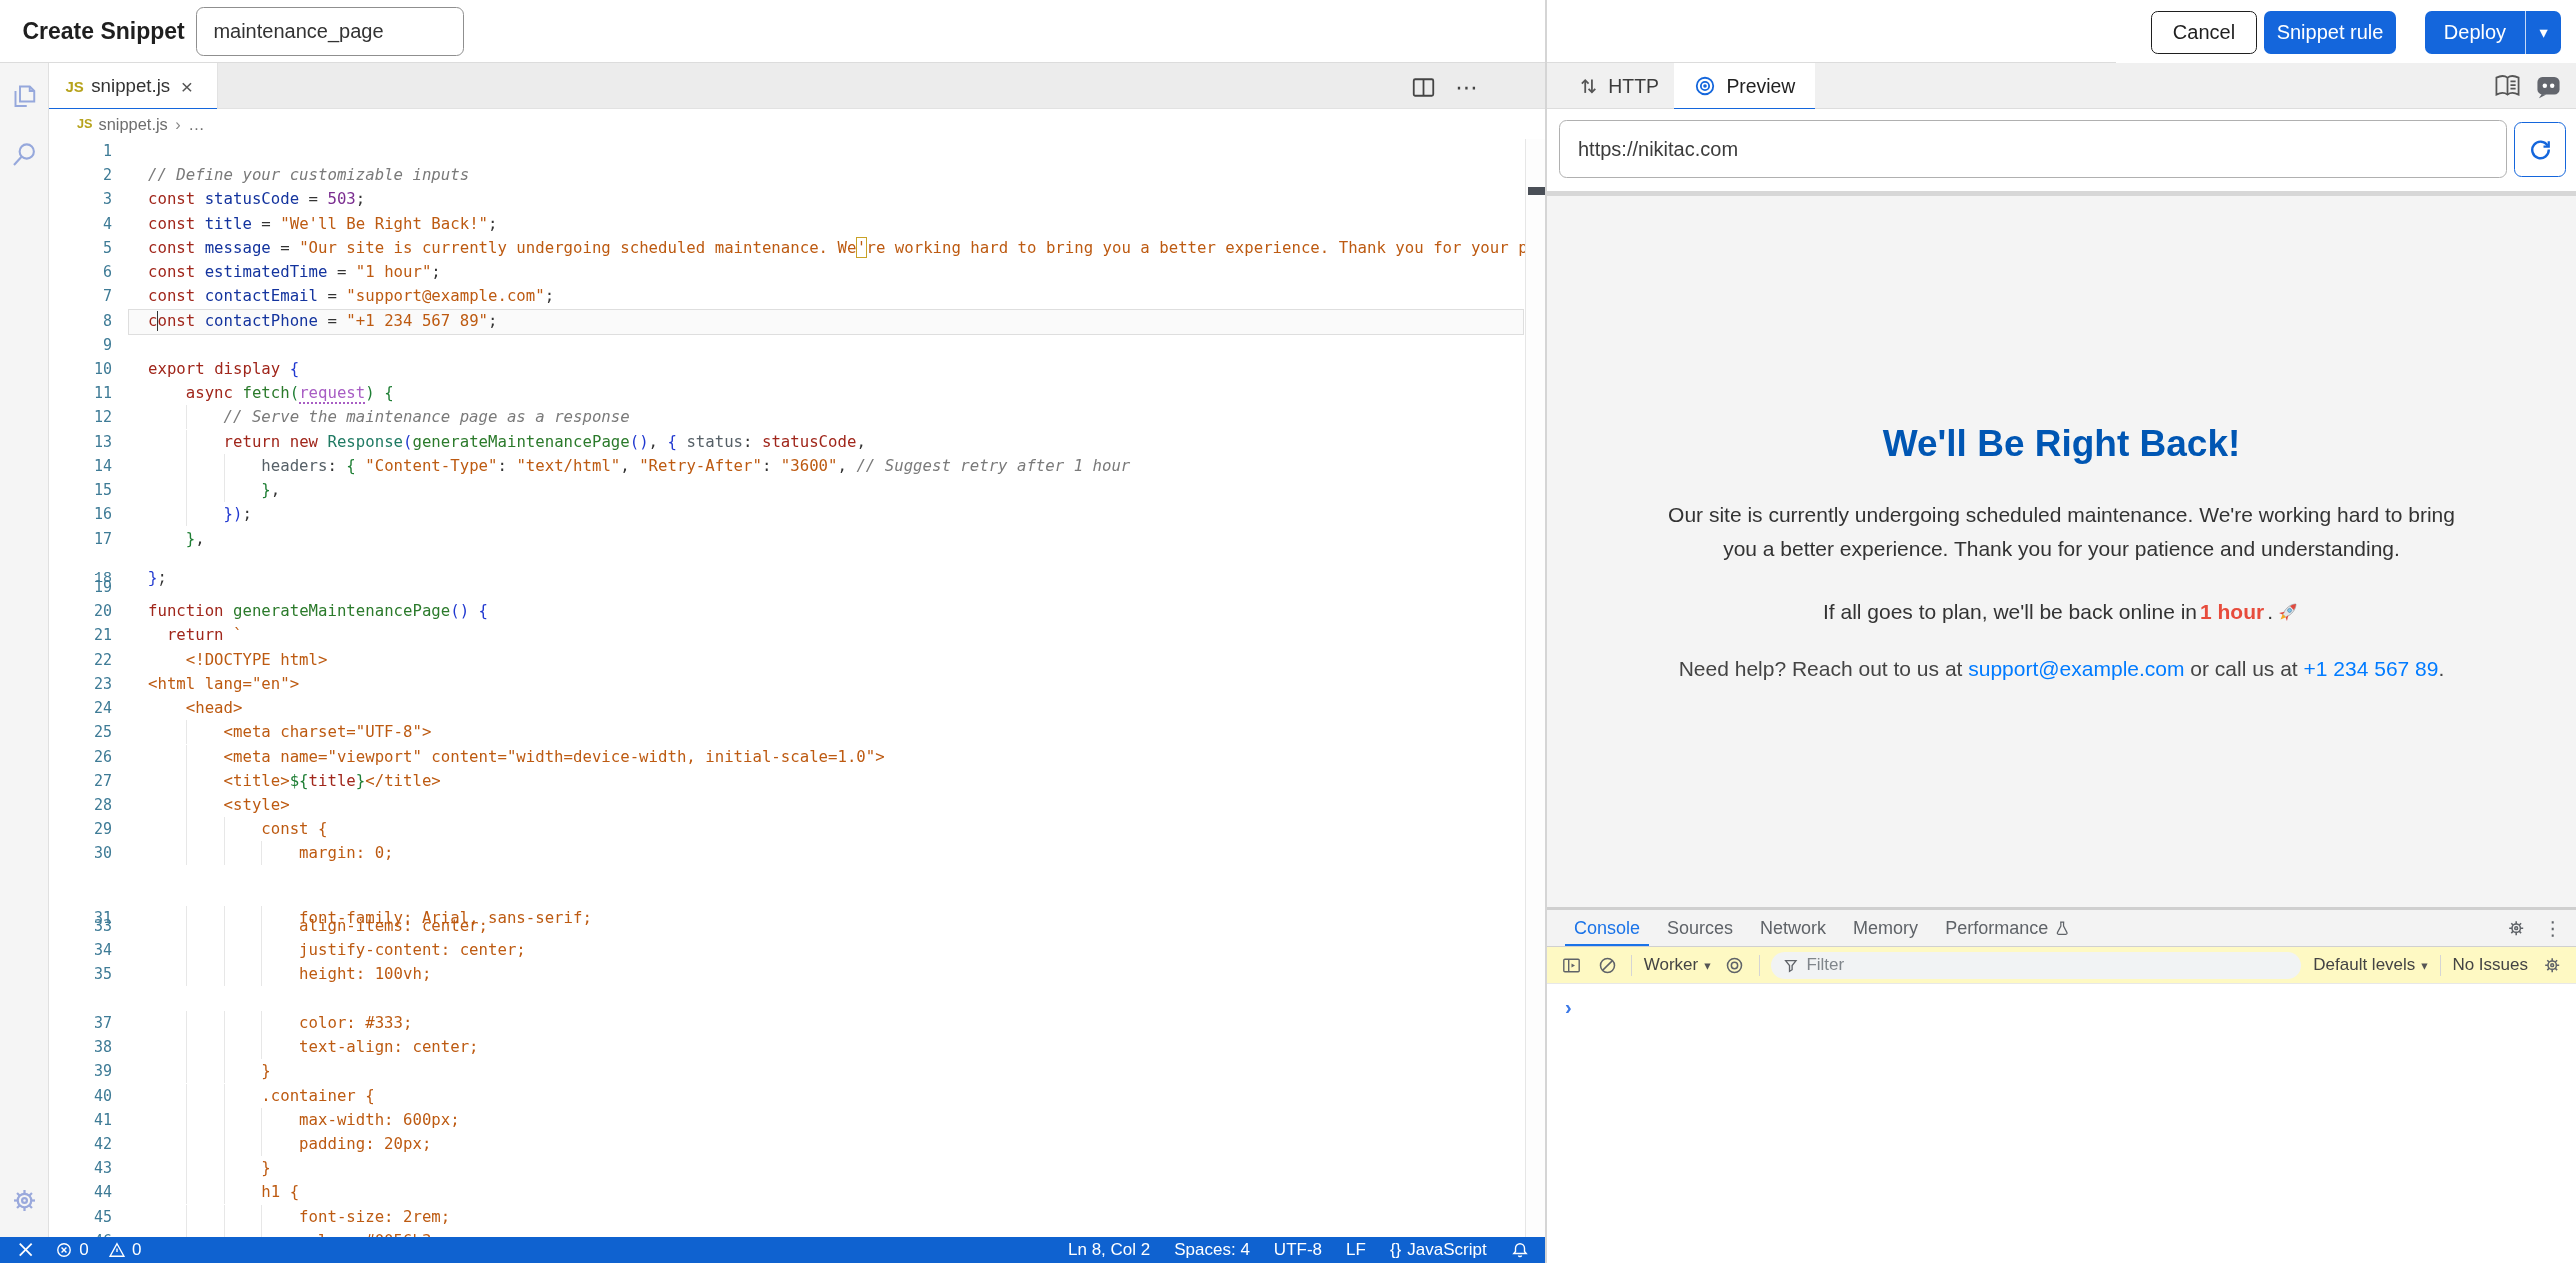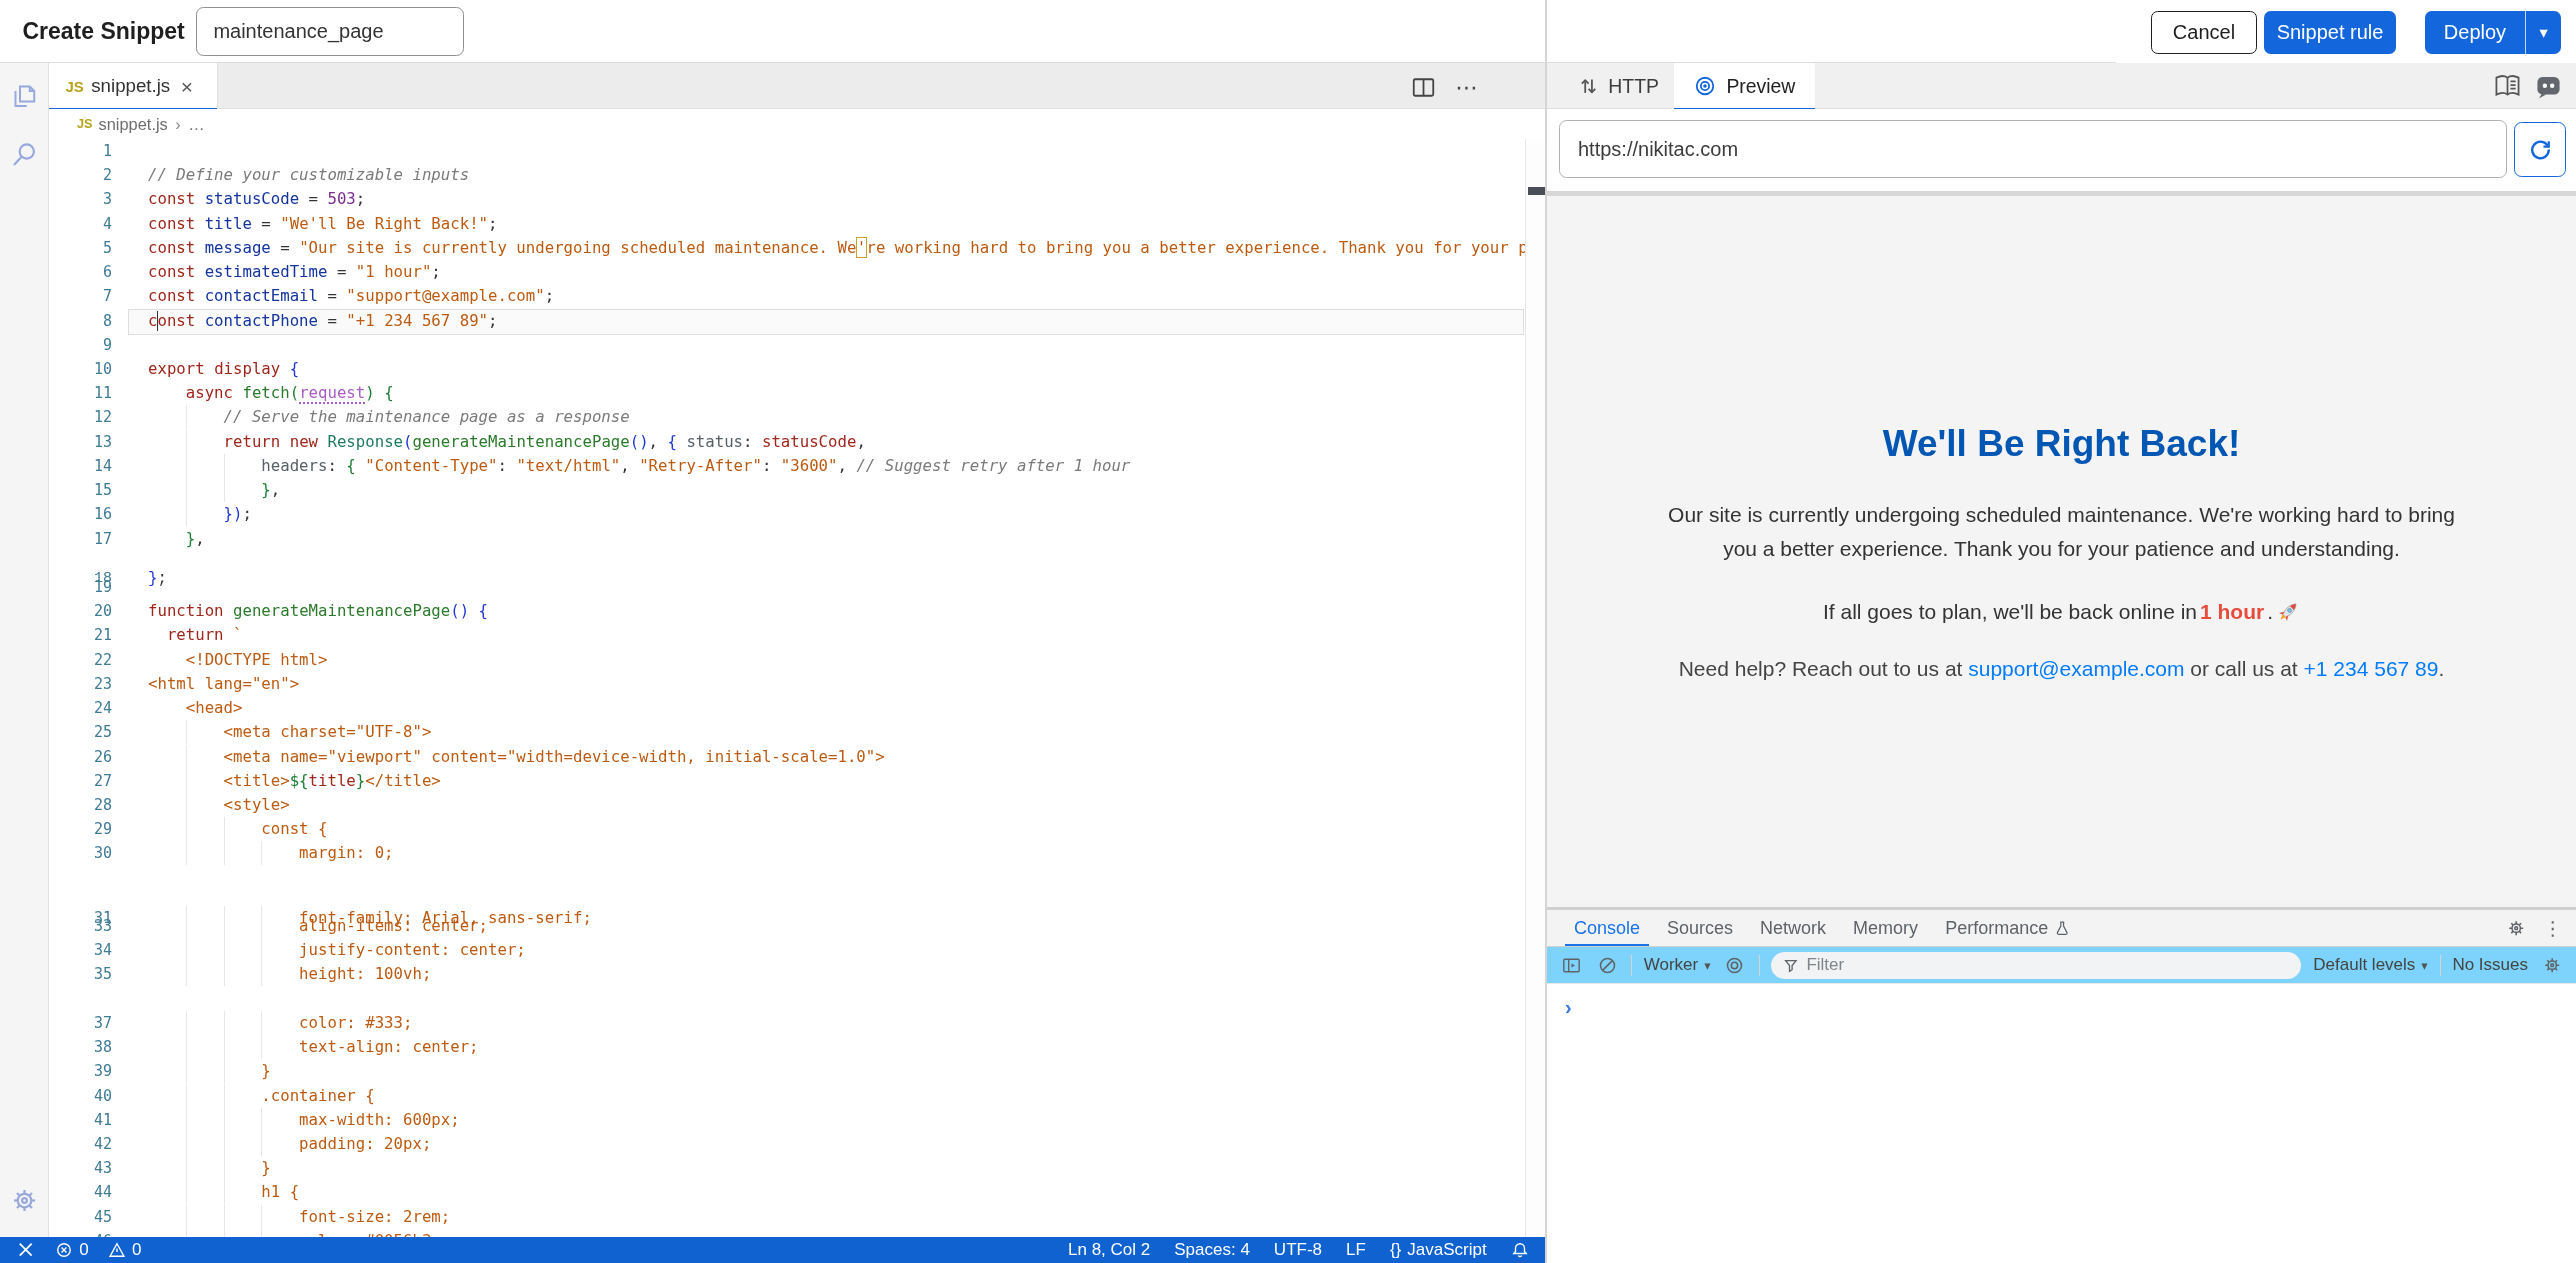--- a/index.html
+++ b/index.html
@@ -128,21 +128,21 @@
   .dt-tabs { position:absolute; left:0; top:3px; width:1029px; height:37px; background:#f3f3f3;
     border-bottom:0.7px solid #d0d0d0; display:flex; align-items:center; padding-left:13.5px; }
   .dt-tab { font-size:18px; color:#5f6368; padding:0 13.5px; height:100%; display:flex; align-items:center;
     gap:6px; cursor:pointer; position:relative; }
   .dt-tab.active { color:var(--c-console-accent,#1a73e8); }
   .dt-tab.active::after { content:''; position:absolute; left:4.5px; right:4.5px; bottom:0; height:2.2px;
     background:var(--c-console-accent,#1a73e8); }
   .dt-tabs-right { margin-left:auto; display:flex; align-items:center; gap:15px; padding-right:13.5px; }
   .dt-kebab { font-size:19.4px; color:#5f6368; cursor:pointer; }
 
-  .dt-toolbar { position:absolute; left:0; top:40px; width:1029px; height:37px; background:#7dd3fc;
+  .dt-toolbar { position:absolute; left:0; top:40px; width:1029px; height:37px; background:#fef9c3;
     border-bottom:0.7px solid #e8e8e8; display:flex; align-items:center; gap:12px; padding:0 12px; }
   .dt-ico { width:24px; height:24px; display:inline-flex; align-items:center; justify-content:center;
     color:#5f6368; cursor:pointer; flex:none; }
   .dt-sep { width:0.7px; height:21px; background:#d5d5d5; flex:none; }
   .dt-label { font-size:17px; color:#444; display:flex; align-items:center; gap:6px; cursor:pointer; white-space:nowrap; }
   .dt-caret { font-size:12.7px; color:#555; }
   .filter-pill { flex:1; height:27px; background:#f1f3f4; border-radius:13.5px; display:flex;
     align-items:center; padding:0 12px; gap:7.5px; }
   .filter-input { border:none; background:transparent; outline:none; font-size:17px; color:#333;
     width:100%; font-family:"Liberation Sans",sans-serif; }

